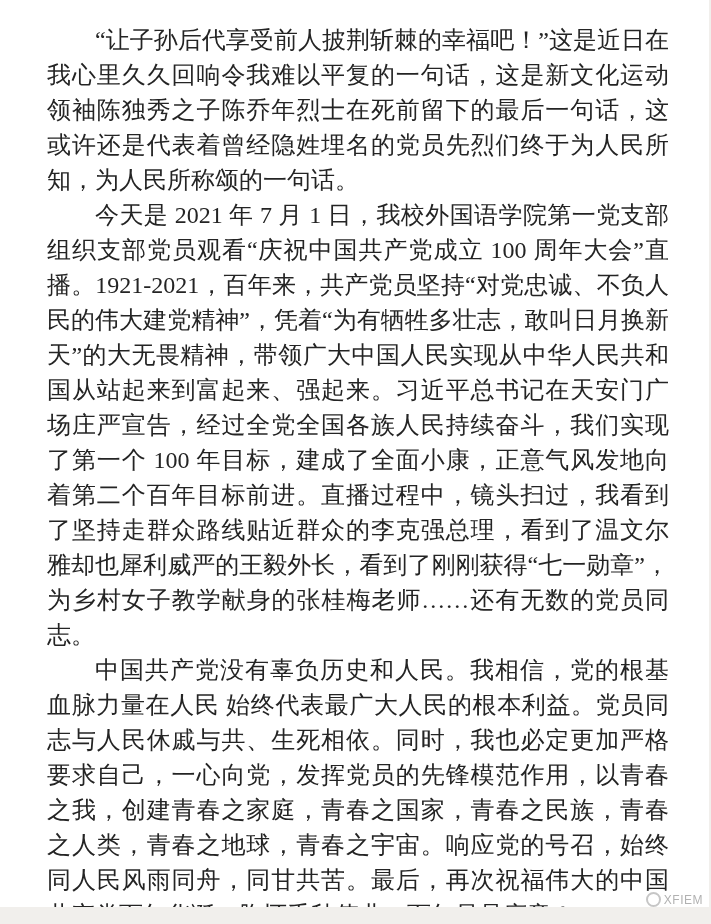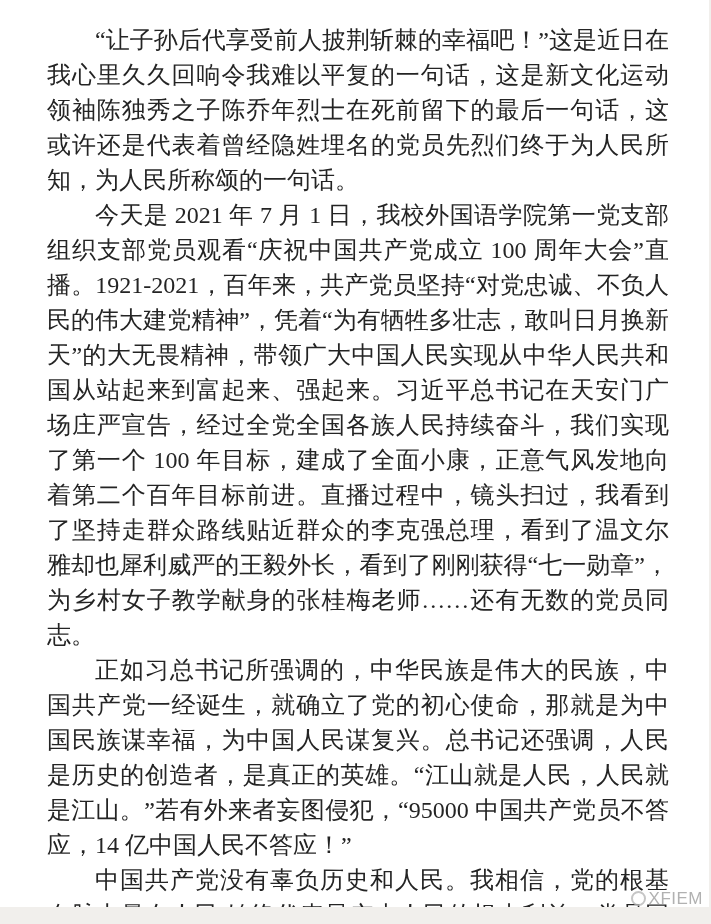--- a/index.html
+++ b/index.html
@@ -59,21 +59,21 @@
   .wm-circle {
     width: 15px;
     height: 15px;
     border: 2px solid #b8b8b8;
     border-radius: 50%;
     display: inline-block;
     box-sizing: border-box;
   }
   .wm-text {
     font-family: "Liberation Sans", "DejaVu Sans", sans-serif;
-    font-size: 17px;
+    font-size: 12px;
     color: #9e9e9e;
     letter-spacing: 0.5px;
     line-height: 1;
   }
   .bottom-strip {
     position: absolute;
     left: 0;
     bottom: 0;
     width: 711px;
     height: 17px;
@@ -87,21 +87,20 @@
   }
 </style>
 </head>
 <body style="background: rgb(255, 255, 255);">
 
 <div class="page">
 
   <div class="content" style="color: rgb(36, 36, 36);">
     <p>“让子孙后代享受前人披荆斩棘的幸福吧！”这是近日在我心里久久回响令我难以平复的一句话，这是新文化运动领袖陈独秀之子陈乔年烈士在死前留下的最后一句话，这或许还是代表着曾经隐姓埋名的党员先烈们终于为人民所知，为人民所称颂的一句话。</p>
     <p>今天是 2021 年 7 月 1 日，我校外国语学院第一党支部组织支部党员观看“庆祝中国共产党成立 100 周年大会”直播。1921-2021，百年来，共产党员坚持“对党忠诚、不负人民的伟大建党精神”，凭着“为有牺牲多壮志，敢叫日月换新天”的大无畏精神，带领广大中国人民实现从中华人民共和国从站起来到富起来、强起来。习近平总书记在天安门广场庄严宣告，经过全党全国各族人民持续奋斗，我们实现了第一个 100 年目标，建成了全面小康，正意气风发地向着第二个百年目标前进。直播过程中，镜头扫过，我看到了坚持走群众路线贴近群众的李克强总理，看到了温文尔雅却也犀利威严的王毅外长，看到了刚刚获得“七一勋章”，为乡村女子教学献身的张桂梅老师……还有无数的党员同志。</p>
-    <p>正如习总书记所强调的，中华民族是伟大的民族，中国共产党一经诞生，就确立了党的初心使命，那就是为中国民族谋幸福，为中国人民谋复兴。总书记还强调，人民是历史的创造者，是真正的英雄。“江山就是人民，人民就是江山。”若有外来者妄图侵犯，“95000 中国共产党员不答应，14 亿中国人民不答应！”</p>
     <p>中国共产党没有辜负历史和人民。我相信，党的根基血脉力量在人民 始终代表最广大人民的根本利益。党员同志与人民休戚与共、生死相依。同时，我也必定更加严格要求自己，一心向党，发挥党员的先锋模范作用，以青春之我，创建青春之家庭，青春之国家，青春之民族，青春之人类，青春之地球，青春之宇宙。响应党的号召，始终同人民风雨同舟，同甘共苦。最后，再次祝福伟大的中国共产党百年华诞，胸怀千秋伟业，百年只是序章！</p>
   </div>
 
 
   <div class="watermark">
     <span class="wm-circle"></span>
     <span class="wm-text" style="color: rgb(158, 158, 158);">XFIEM</span>
   </div>
 
   <div class="bottom-strip" style="background: rgb(241, 239, 236);"></div>

